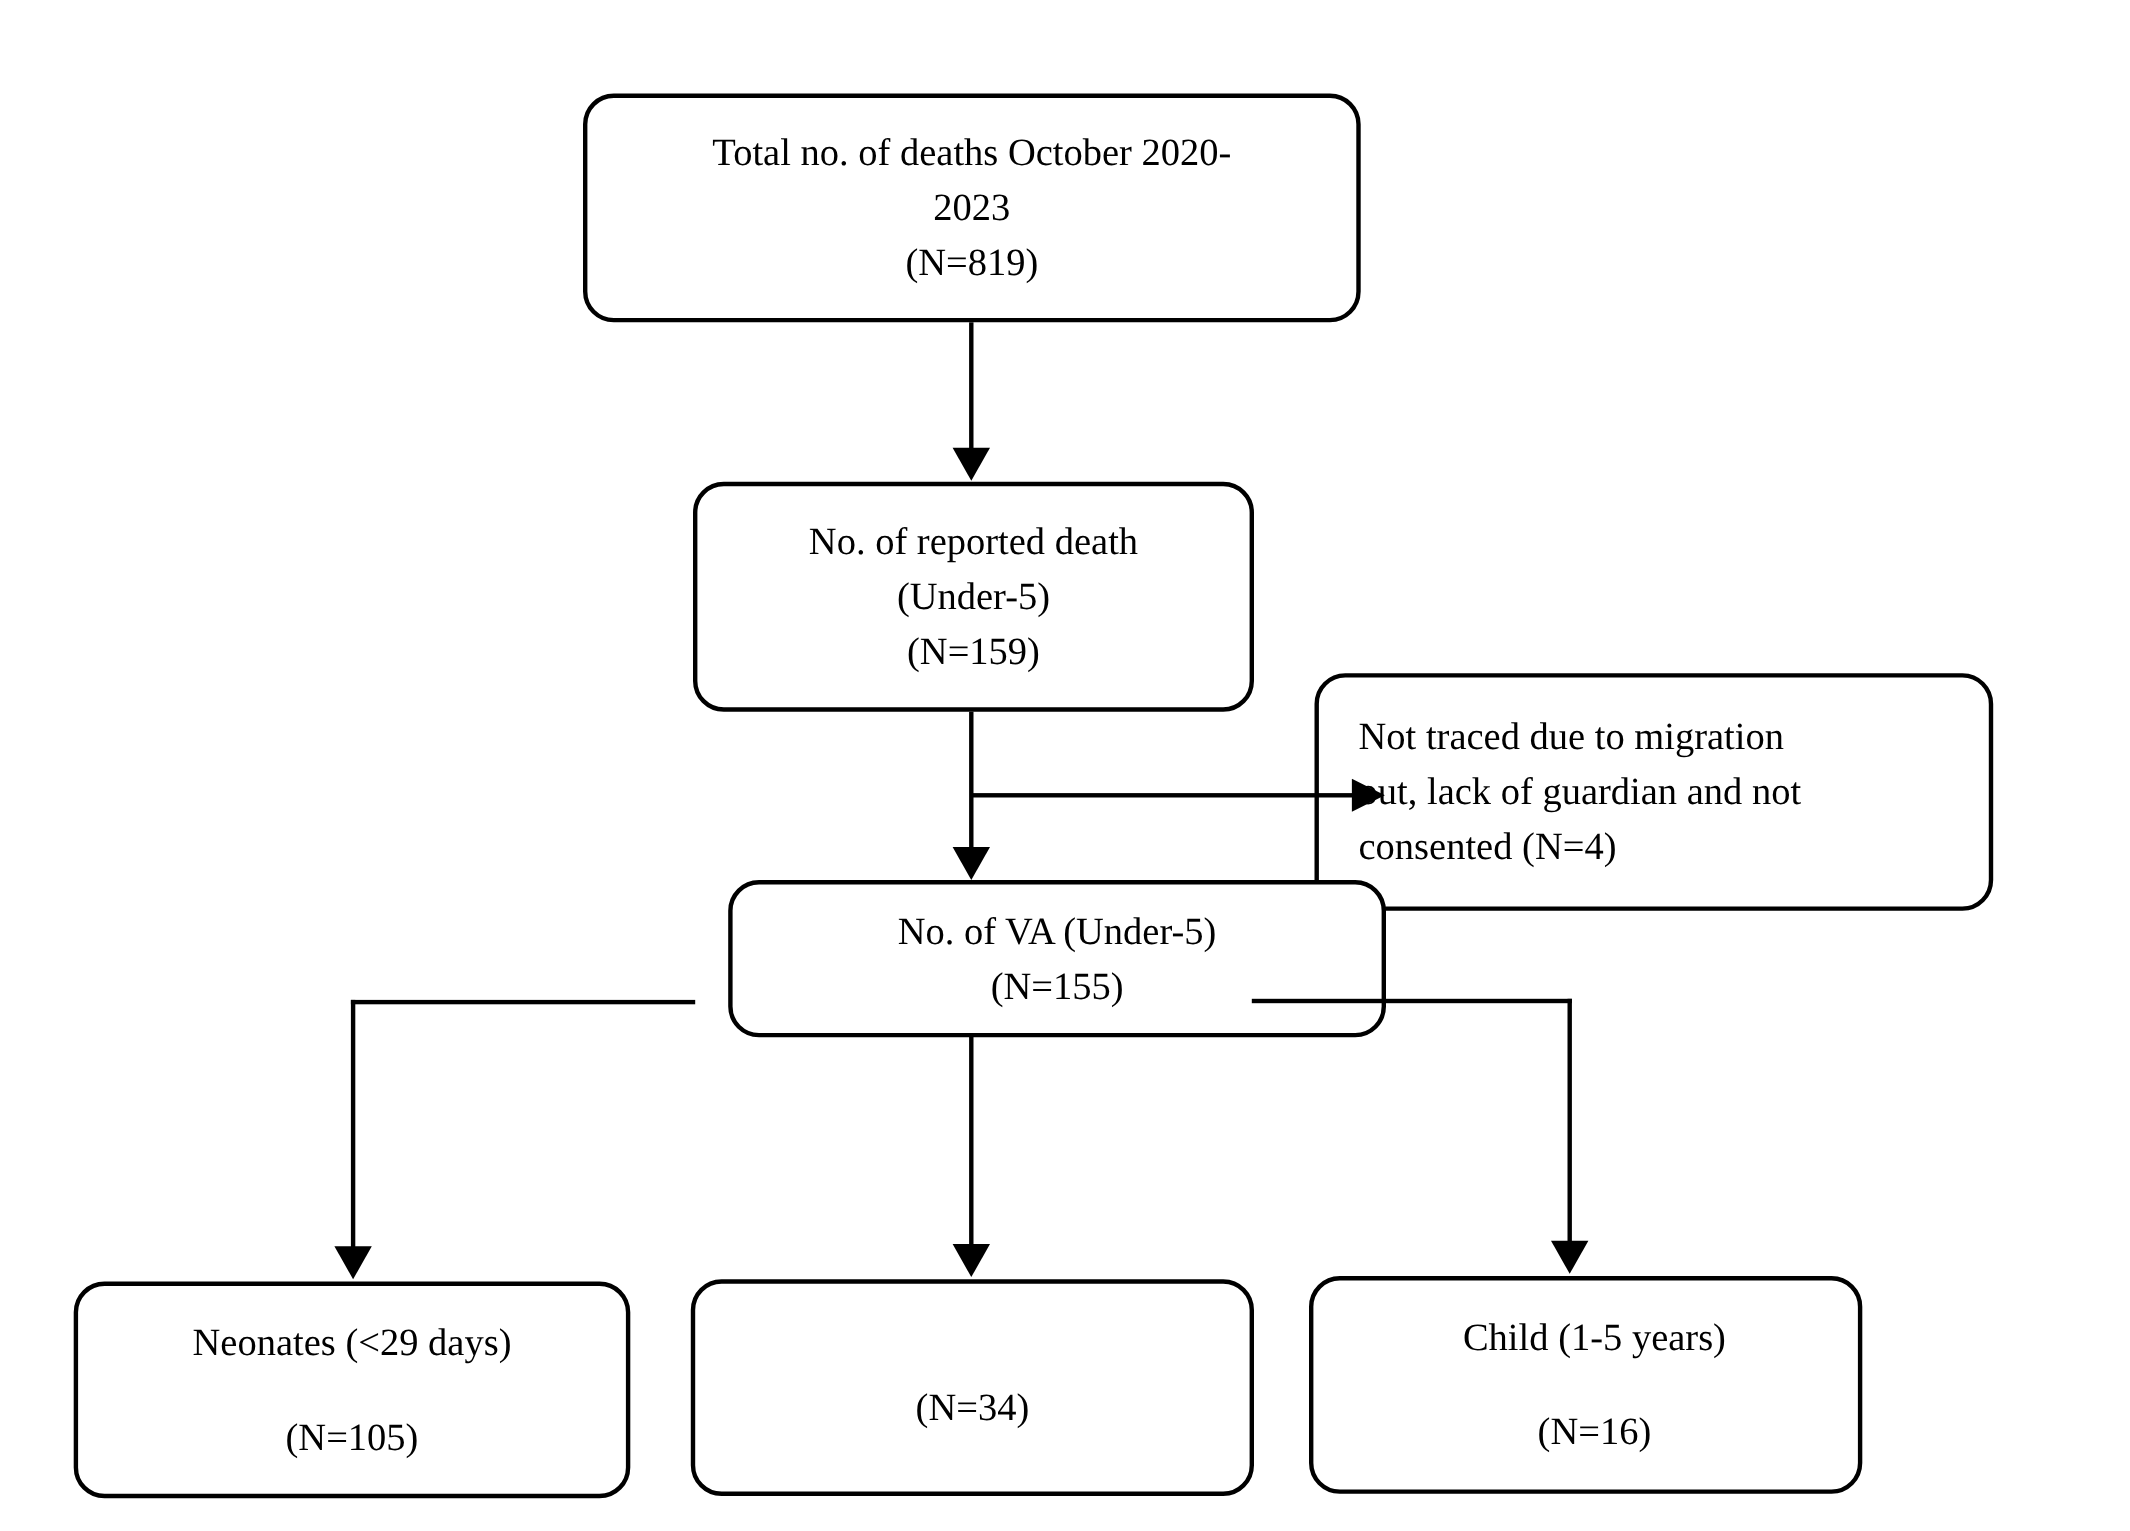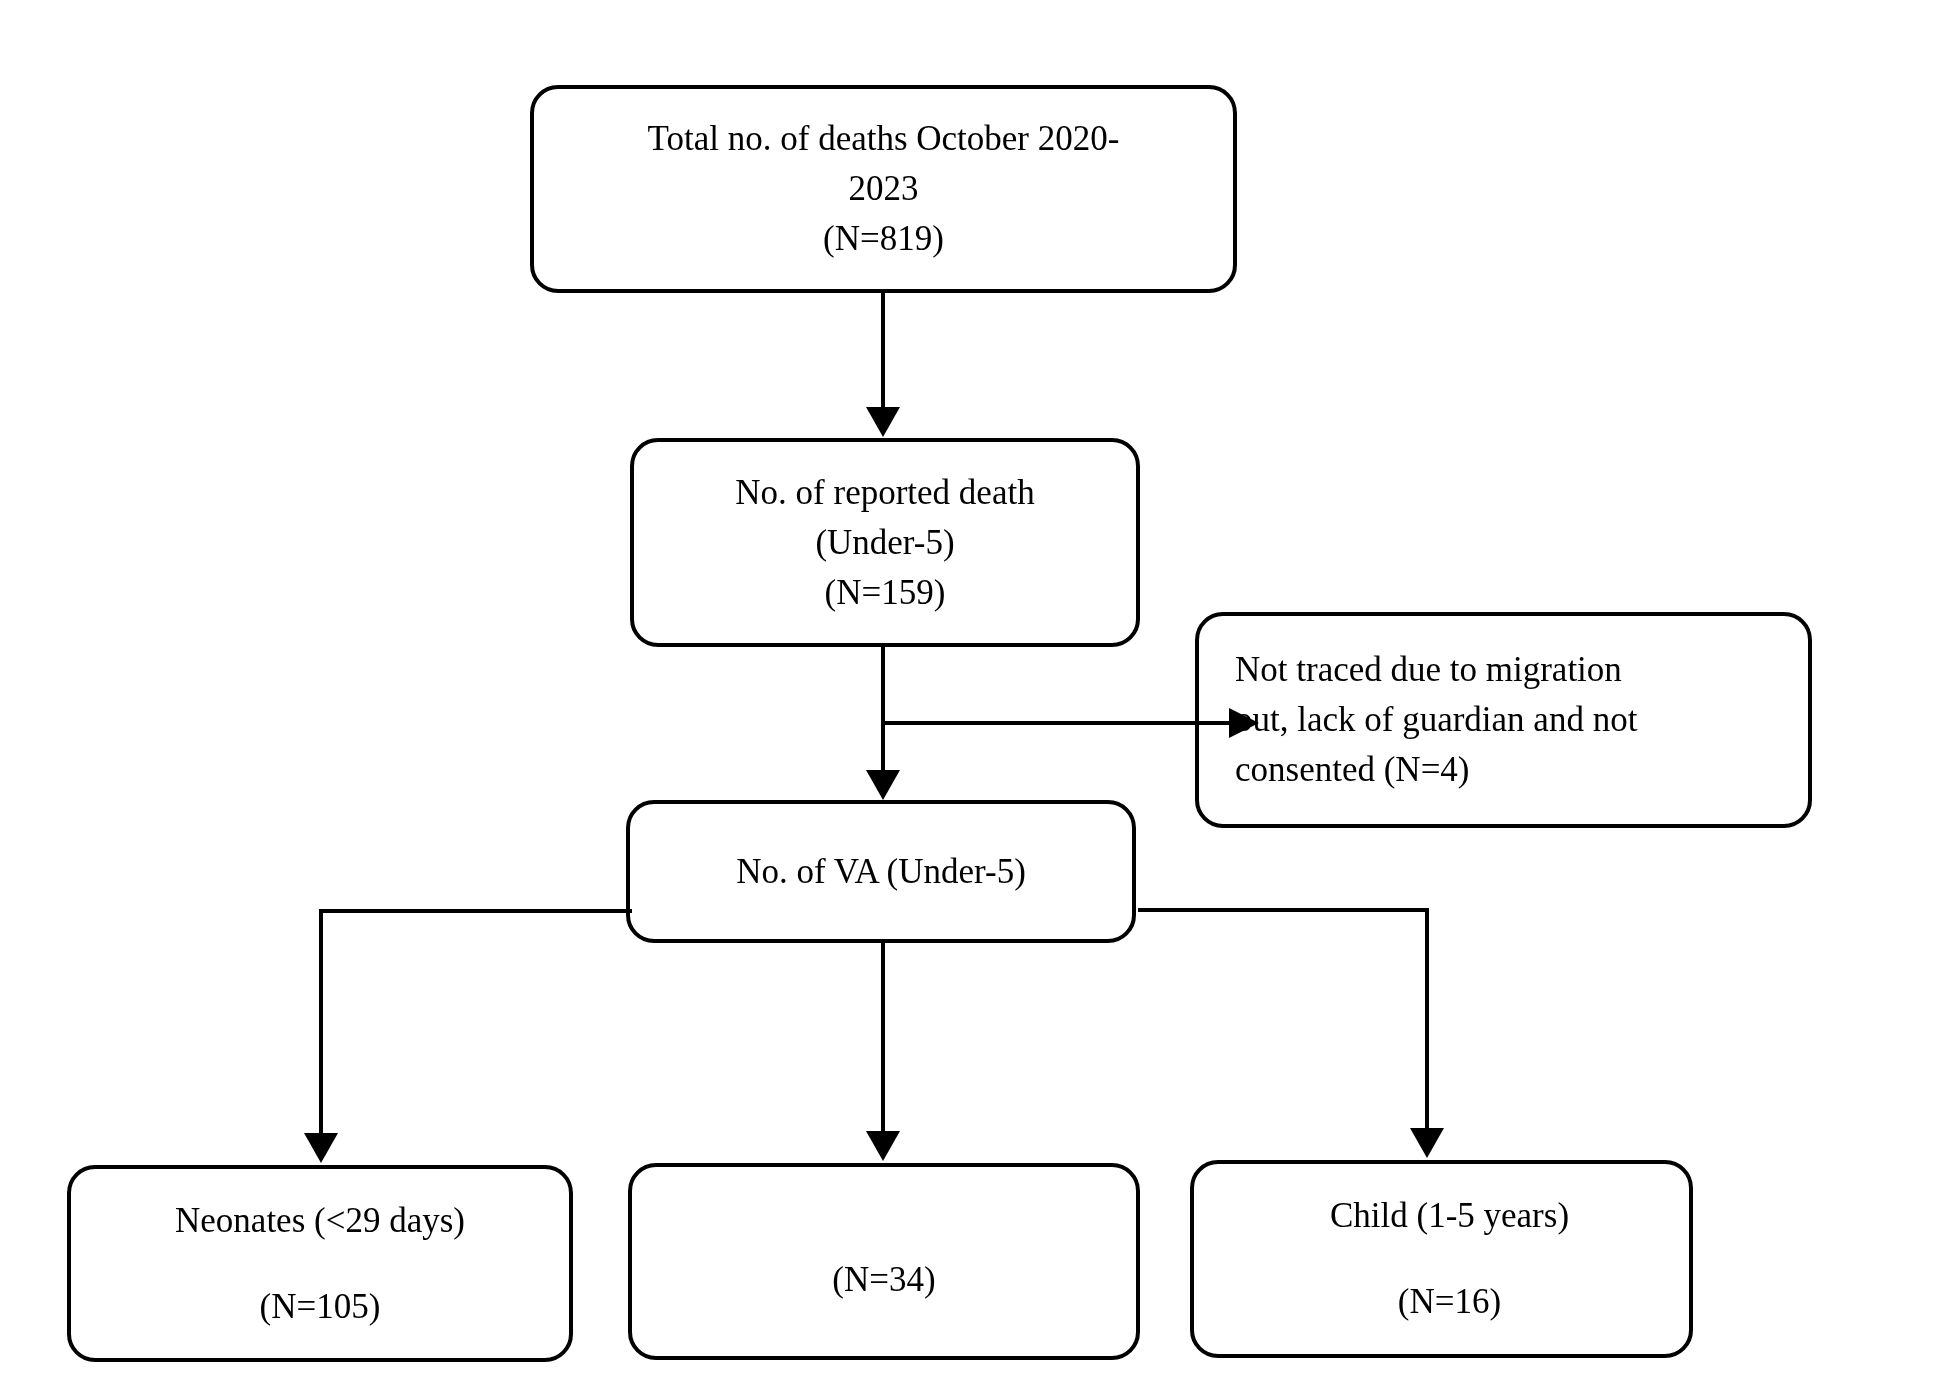--- a/index.html
+++ b/index.html
@@ -21,21 +21,21 @@
     flex-direction: column;
     justify-content: center;
     align-items: center;
     text-align: center;
     font-size: 35px;
     line-height: 50px;
   }
   .box .line { width: 100%; }
   .box-total    { left: 530px;  top: 85px;   width: 707px; height: 208px; }
   .box-reported { left: 630px;  top: 438px;  width: 510px; height: 209px; }
-  .box-va       { left: 626px;  top: 800px;  width: 510px; height: 143px; }
+  .box-va       { left: 662px;  top: 800px;  width: 598px; height: 143px; }
   .box-nottraced{
     left: 1195px; top: 612px; width: 617px; height: 216px;
     align-items: flex-start; text-align: left;
     padding-left: 36px; padding-right: 24px;
   }
   .box-neonates { left: 67px;   top: 1165px; width: 506px; height: 197px; }
   .box-infants  { left: 628px;  top: 1163px; width: 512px; height: 197px; }
   .box-child    { left: 1190px; top: 1160px; width: 503px; height: 198px; padding-left: 16px; }
   .gap-above { margin-top: 36px; }
 
@@ -72,20 +72,21 @@
   </div>
 
   <div class="box box-nottraced">
     <div class="line">Not traced due to migration</div>
     <div class="line">out, lack of guardian and not</div>
     <div class="line">consented (N=4)</div>
   </div>
 
   <div class="box box-va">
     <div class="line">No. of VA (Under-5)</div>
+    <div class="line">(N=155)</div>
   </div>
 
   <div class="box box-neonates">
     <div class="line">Neonates (&lt;29 days)</div>
     <div class="line gap-above">(N=105)</div>
   </div>
 
   <div class="box box-infants">
     <div class="line gap-above">(N=34)</div>
   </div>

